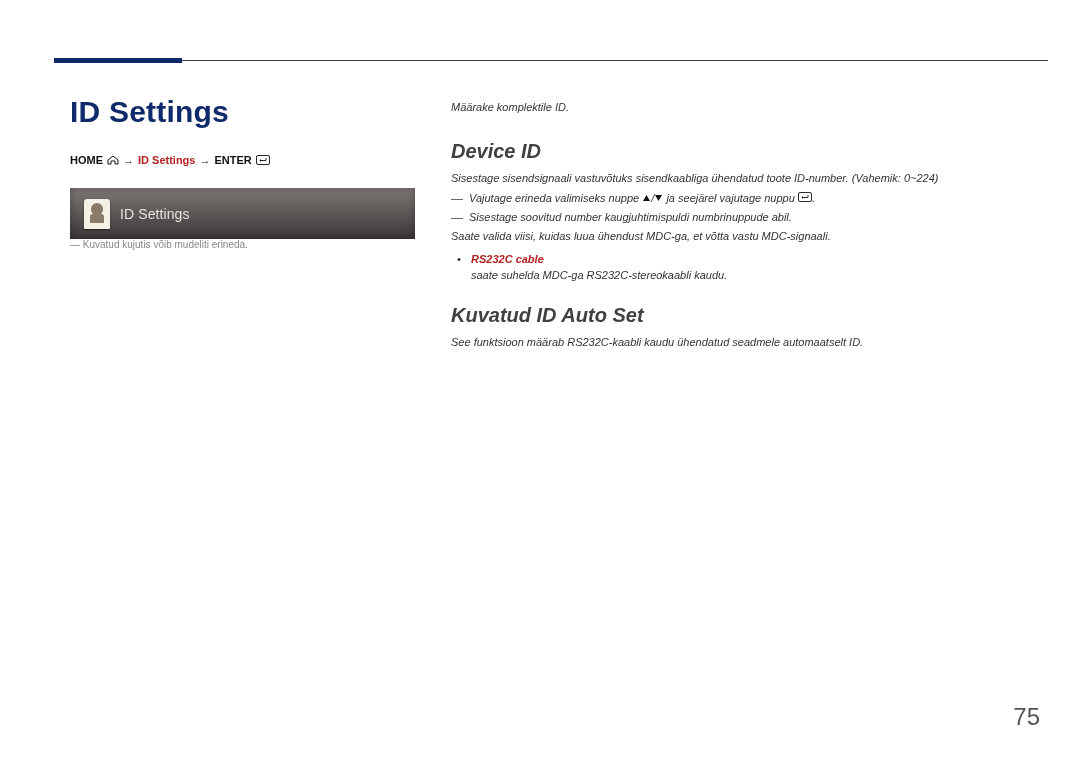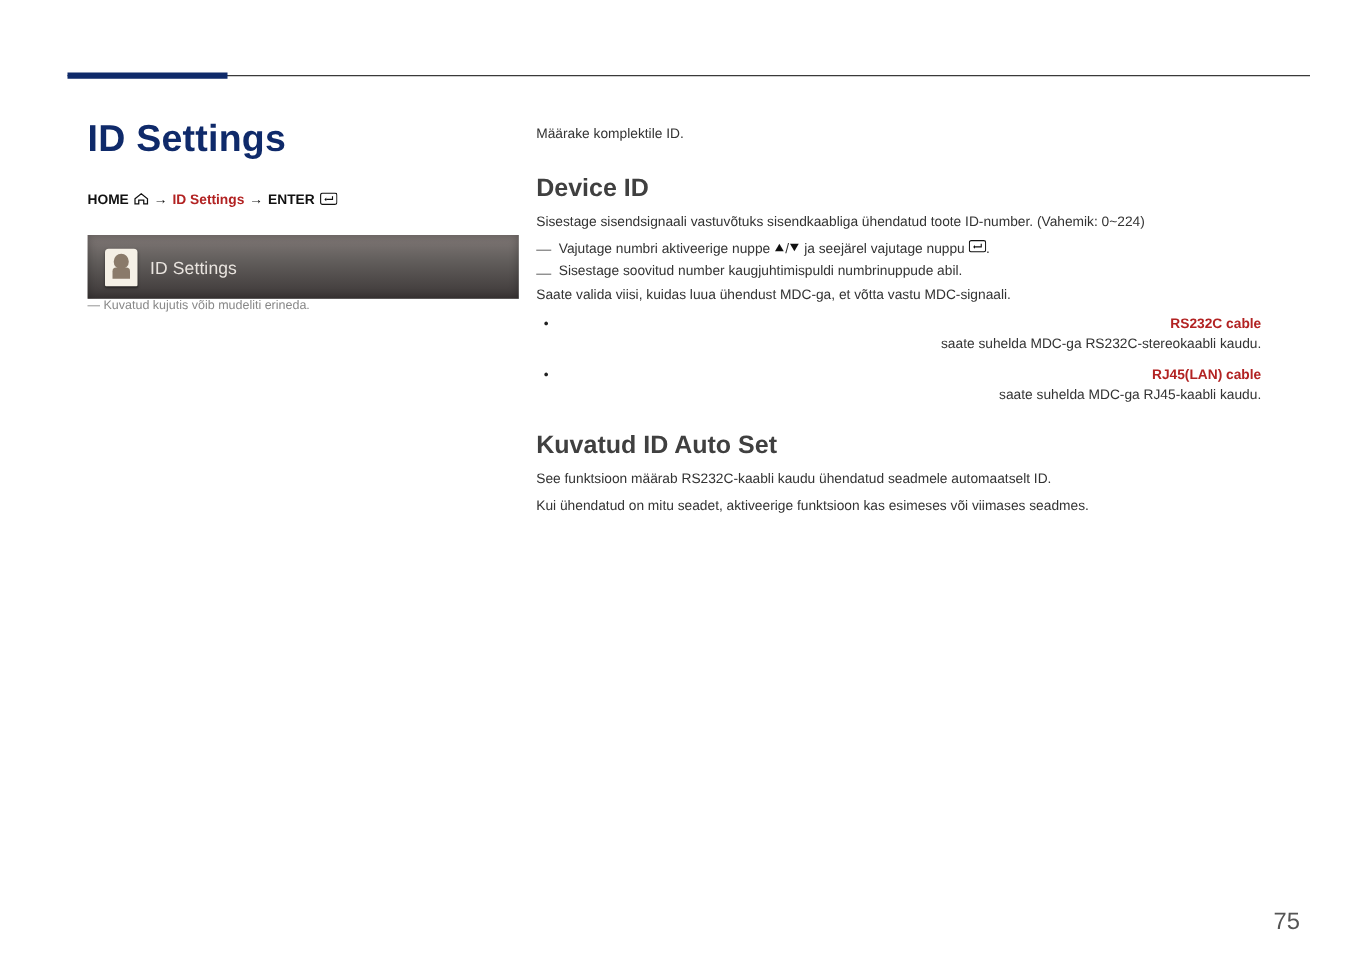--- a/index.html
+++ b/index.html
@@ -99,23 +99,24 @@
   .left-note {
     font-size: 10px;
     color: #888;
   }
   .left-note .dash {
     color: #888;
     font-weight: 400;
   }
   .right-col {
     position: absolute;
-    left: 429px;
+    left: 451px;
     top: 100px;
     width: 580px;
+    font-style: italic;
   }
   .right-col p {
     font-size: 11px;
     color: #333;
     line-height: 1.45;
   }
   .h2 {
     font-size: 20px;
     font-weight: 700;
     color: #404040;
@@ -139,21 +140,20 @@
   }
   .up-icon, .down-icon, .enter-sm-icon {
     display: inline-flex;
     align-items: center;
     justify-content: center;
   }
   .bullet-list {
     list-style: none;
     margin-top: 6px;
     padding-left: 20px;
-    text-align: right;
   }
   .bullet-list li {
     font-size: 11px;
     color: #333;
     position: relative;
     margin-bottom: 8px;
     line-height: 1.5;
   }
   .bullet-list li::before {
     content: "•";
@@ -165,22 +165,22 @@
   }
   .bullet-title {
     color: #b22222;
     font-weight: 700;
     font-size: 11px;
     display: block;
   }
   .page-num {
     position: absolute;
     right: 40px;
-    bottom: 14px;
-    font-size: 19px;
+    bottom: 32px;
+    font-size: 24px;
     color: #555;
     font-weight: 400;
   }
 </style>
 </head>
 <body>
 
 <div class="rule-top"></div>
 <div class="rule-accent"></div>
 
@@ -219,21 +219,21 @@
 
 <div class="right-col">
   <p>Määrake komplektile ID.</p>
 
   <h2 class="h2 first">Device ID</h2>
   <p>Sisestage sisendsignaali vastuvõtuks sisendkaabliga ühendatud toote ID-number. (Vahemik: 0~224)</p>
 
   <div class="note-line">
     <span class="note-dash">―</span>
     <span>
-      <span>Vajutage numbri aktiveerige nuppe</span>
+      <span>Vajutage erineda valimiseks nuppe</span>
       <span class="up-icon">
           <svg width="9" height="8" viewBox="0 0 9 8">
             <path d="M4.5 1 L8 7 L1 7 Z" fill="#111"></path>
           </svg>
         </span><span>/</span><span class="down-icon">
           <svg width="9" height="8" viewBox="0 0 9 8">
             <path d="M4.5 7 L8 1 L1 1 Z" fill="#111"></path>
           </svg>
         </span>
       <span>ja seejärel vajutage nuppu</span>
@@ -250,24 +250,19 @@
     <span class="note-dash">―</span>
     <span>Sisestage soovitud number kaugjuhtimispuldi numbrinuppude abil.</span>
   </div>
 
   <p>Saate valida viisi, kuidas luua ühendust MDC-ga, et võtta vastu MDC-signaali.</p>
   <ul class="bullet-list">
     <li>
       <span class="bullet-title">RS232C cable</span>
       <span>saate suhelda MDC-ga RS232C-stereokaabli kaudu.</span>
     </li>
-    <li>
-      <span class="bullet-title">RJ45(LAN) cable</span>
-      <span>saate suhelda MDC-ga RJ45-kaabli kaudu.</span>
-    </li>
   </ul>
 
   <h2 class="h2">Kuvatud ID Auto Set</h2>
   <p>See funktsioon määrab RS232C-kaabli kaudu ühendatud seadmele automaatselt ID.</p>
-  <p style="margin-top:6px">Kui ühendatud on mitu seadet, aktiveerige funktsioon kas esimeses või viimases seadmes.</p>
 </div>
 
 <div class="page-num">75</div>
 
 </body></html>

